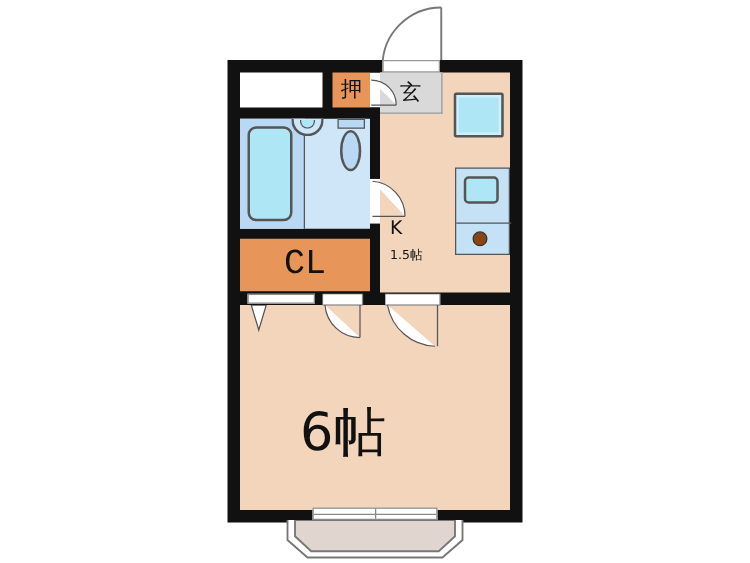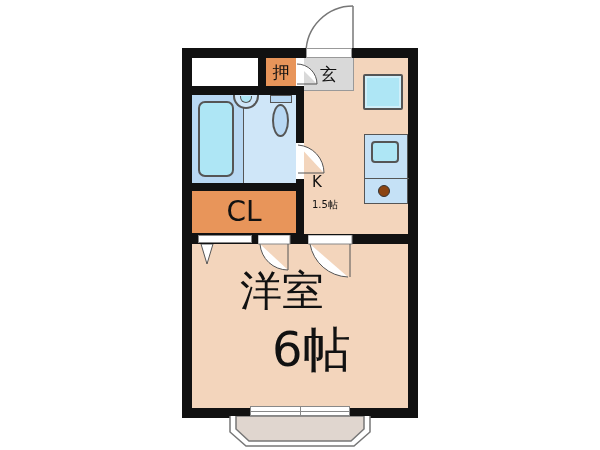--- a/index.html
+++ b/index.html
@@ -61,42 +61,41 @@
     <div class="abs" style="left:80px;top:9px;width:17px;height:33px;background:#b8d8f3;border:2px solid #555;border-radius:50%;"></div>
   </div>
 
   <svg class="abs" style="left:296px;top:143px;" width="30" height="36" viewBox="0 0 30 36">
     <rect x="0" y="0" width="8" height="36" fill="#fff"></rect>
     <path d="M2 2 A28 28 0 0 1 28 30" fill="#fff" stroke="#555" stroke-width="1"></path>
     <line x1="2" y1="30" x2="28" y2="30" stroke="#555" stroke-width="1"></line>
   </svg>
 
   <div class="abs" style="left:192px;top:191px;width:104px;height:42px;background:#e8955a;display:flex;align-items:center;justify-content:center;">
-    <span class="lbl" style="font-size:28px;">CL</span>
+    <span class="lbl" style="font-size:28px;font-family:Liberation Mono, monospace;">CL</span>
   </div>
 
   <div class="abs" style="left:192px;top:244px;width:216px;height:164px;background:#f3d5bc;"></div>
 
   <div class="abs" style="left:198px;top:235px;width:54px;height:8px;background:#fff;border:1px solid #888;"></div>
   <svg class="abs" style="left:200px;top:244px;" width="14" height="22" viewBox="0 0 14 22">
     <path d="M1 0 L7 20 L13 0 Z" fill="#fff" stroke="#555" stroke-width="1"></path>
   </svg>
   <svg class="abs" style="left:258px;top:235px;" width="34" height="36" viewBox="0 0 34 36">
     <rect x="0" y="0" width="32" height="9" fill="#fff" stroke="#888" stroke-width="1"></rect>
     <path d="M2 9 A28 28 0 0 0 30 35" fill="#fff" stroke="#555" stroke-width="1"></path>
     <line x1="30" y1="9" x2="30" y2="35" stroke="#555" stroke-width="1"></line>
   </svg>
   <svg class="abs" style="left:308px;top:235px;" width="46" height="44" viewBox="0 0 46 44">
     <rect x="0" y="0" width="44" height="9" fill="#fff" stroke="#888" stroke-width="1"></rect>
     <path d="M2 9 A40 40 0 0 0 40 42" fill="#fff" stroke="#555" stroke-width="1"></path>
     <line x1="42" y1="9" x2="42" y2="42" stroke="#555" stroke-width="1"></line>
   </svg>
 
-  <span class="abs lbl" style="left:240px;top:270px;font-size:42px;">洋室</span>
-  <span class="abs lbl" style="left:240px;top:325px;font-size:48px;margin-left:32px;">6帖</span>
+  <span class="abs lbl" style="left:240px;top:325px;font-size:42px;">6帖</span>
 
   <div class="abs" style="left:250px;top:406px;width:100px;height:10px;background:#fff;border:1px solid #888;">
     <div class="abs" style="left:0;top:4px;width:98px;height:1px;background:#888;"></div>
     <div class="abs" style="left:49px;top:0;width:1px;height:8px;background:#888;"></div>
   </div>
 
   <svg class="abs" style="left:228px;top:416px;" width="144" height="34" viewBox="0 0 144 34">
     <path d="M2 0 L2 16 L18 30 L126 30 L142 16 L142 0" fill="#fff" stroke="#777" stroke-width="1.5"></path>
     <path d="M8 0 L8 13 L21 25 L123 25 L136 13 L136 0 Z" fill="#e0d6cf" stroke="#777" stroke-width="1.5"></path>
   </svg>

